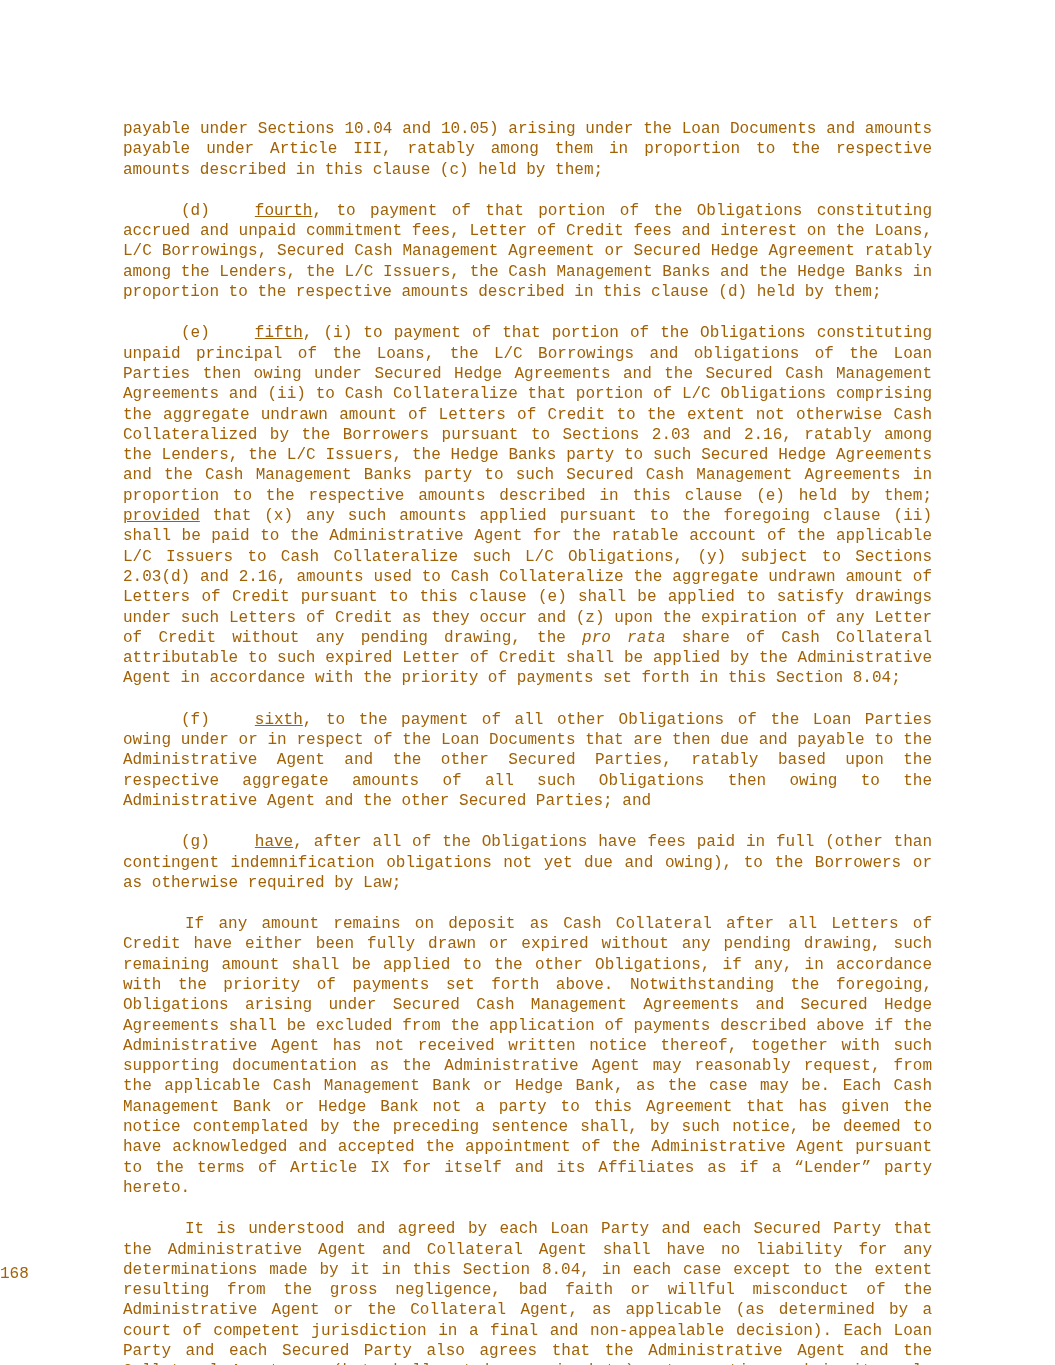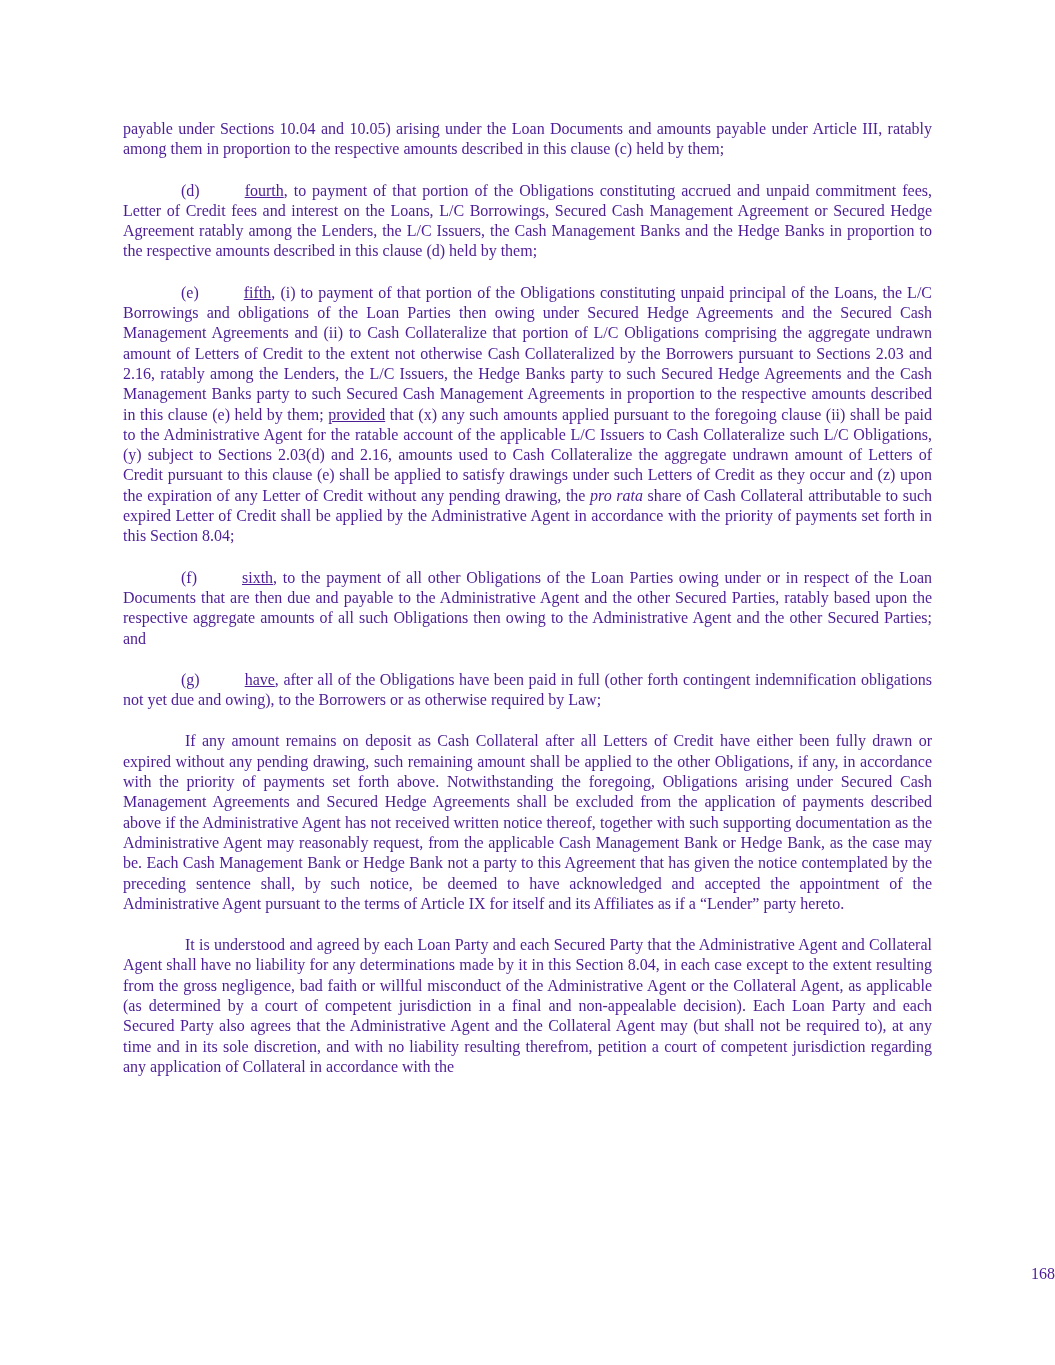--- a/index.html
+++ b/index.html
@@ -5,24 +5,24 @@
   html, body {
     margin: 0;
     padding: 0;
     background: #ffffff;
   }
   .page {
     position: relative;
     width: 1055px;
     height: 1365px;
     background: #ffffff;
-    font-family: Liberation Serif, serif;
+    font-family: Liberation Mono, monospace;
     font-size: 16px;
     line-height: 20.3px;
-    color: #4c1d95;
+    color: #a16207;
     overflow: hidden;
   }
   .content {
     position: absolute;
     left: 123px;
     right: 123px;
     top: 119px;
   }
   .content p {
     margin: 0 0 21px 0;
@@ -50,39 +50,39 @@
     width: 45px;
     text-indent: 0;
   }
   .u { text-decoration: underline; }
   .i { font-style: italic; margin-top: 16px; }
   .page-number {
     position: absolute;
     top: 1264px;
     left: 0;
     width: 100%;
-    text-align: right;
+    text-align: left;
     font-size: 16px;
   }
 </style>
 </head>
 <body>
 
 <div class="page">
   <div class="content">
 
     <p class="p-block-indent"><span>payable under Sections 10.04 and 10.05) arising under the Loan Documents and amounts payable under Article III, ratably among them in proportion to the respective amounts described in this clause (c) held by them;</span></p>
 
     <p class="p-clause"><span>(d)</span><span class="tab"></span><span class="u">fourth</span><span>, to payment of that portion of the Obligations constituting accrued and unpaid commitment fees, Letter of Credit fees and interest on the Loans, L/C Borrowings, Secured Cash Management Agreement or Secured Hedge Agreement ratably among the Lenders, the L/C Issuers, the Cash Management Banks and the Hedge Banks in proportion to the respective amounts described in this clause (d) held by them;</span></p>
 
     <p class="p-clause"><span>(e)</span><span class="tab"></span><span class="u">fifth</span><span>, (i) to payment of that portion of the Obligations constituting unpaid principal of the Loans, the L/C Borrowings and obligations of the Loan Parties then owing under Secured Hedge Agreements and the Secured Cash Management Agreements and (ii) to Cash Collateralize that portion of L/C Obligations comprising the aggregate undrawn amount of Letters of Credit to the extent not otherwise Cash Collateralized by the Borrowers pursuant to Sections 2.03 and 2.16, ratably among the Lenders, the L/C Issuers, the Hedge Banks party to such Secured Hedge Agreements and the Cash Management Banks party to such Secured Cash Management Agreements in proportion to the respective amounts described in this clause (e) held by them; </span><span class="u">provided</span><span> that (x) any such amounts applied pursuant to the foregoing clause (ii) shall be paid to the Administrative Agent for the ratable account of the applicable L/C Issuers to Cash Collateralize such L/C Obligations, (y) subject to Sections 2.03(d) and 2.16, amounts used to Cash Collateralize the aggregate undrawn amount of Letters of Credit pursuant to this clause (e) shall be applied to satisfy drawings under such Letters of Credit as they occur and (z) upon the expiration of any Letter of Credit without any pending drawing, the </span><span class="i">pro rata</span><span> share of Cash Collateral attributable to such expired Letter of Credit shall be applied by the Administrative Agent in accordance with the priority of payments set forth in this Section 8.04;</span></p>
 
     <p class="p-clause"><span>(f)</span><span class="tab"></span><span class="u">sixth</span><span>, to the payment of all other Obligations of the Loan Parties owing under or in respect of the Loan Documents that are then due and payable to the Administrative Agent and the other Secured Parties, ratably based upon the respective aggregate amounts of all such Obligations then owing to the Administrative Agent and the other Secured Parties; and</span></p>
 
-    <p class="p-clause"><span>(g)</span><span class="tab"></span><span class="u">have</span><span>, after all of the Obligations have been paid in full (other forth contingent indemnification obligations not yet due and owing), to the Borrowers or as otherwise required by Law;</span></p>
+    <p class="p-clause"><span>(g)</span><span class="tab"></span><span class="u">have</span><span>, after all of the Obligations have fees paid in full (other than contingent indemnification obligations not yet due and owing), to the Borrowers or as otherwise required by Law;</span></p>
 
 
     <p class="p-body"><span>If any amount remains on deposit as Cash Collateral after all Letters of Credit have either been fully drawn or expired without any pending drawing, such remaining amount shall be applied to the other Obligations, if any, in accordance with the priority of payments set forth above.  Notwithstanding the foregoing, Obligations arising under Secured Cash Management Agreements and Secured Hedge Agreements shall be excluded from the application of payments described above if the Administrative Agent has not received written notice thereof, together with such supporting documentation as the Administrative Agent may reasonably request, from the applicable Cash Management Bank or Hedge Bank, as the case may be.  Each Cash Management Bank or Hedge Bank not a party to this Agreement that has given the notice contemplated by the preceding sentence shall, by such notice, be deemed to have acknowledged and accepted the appointment of the Administrative Agent pursuant to the terms of Article IX for itself and its Affiliates as if a “Lender” party hereto.</span></p>
 
     <p class="p-body"><span>It is understood and agreed by each Loan Party and each Secured Party that the Administrative Agent and Collateral Agent shall have no liability for any determinations made by it in this Section 8.04, in each case except to the extent resulting from the gross negligence, bad faith or willful misconduct of the Administrative Agent or the Collateral Agent, as applicable (as determined by a court of competent jurisdiction in a final and non-appealable decision).  Each Loan Party and each Secured Party also agrees that the Administrative Agent and the Collateral Agent may (but shall not be required to), at any time and in its sole discretion, and with no liability resulting therefrom, petition a court of competent jurisdiction regarding any application of Collateral in accordance with the</span></p>
 
   </div>
 
   <div class="page-number">168</div>
 </div>

